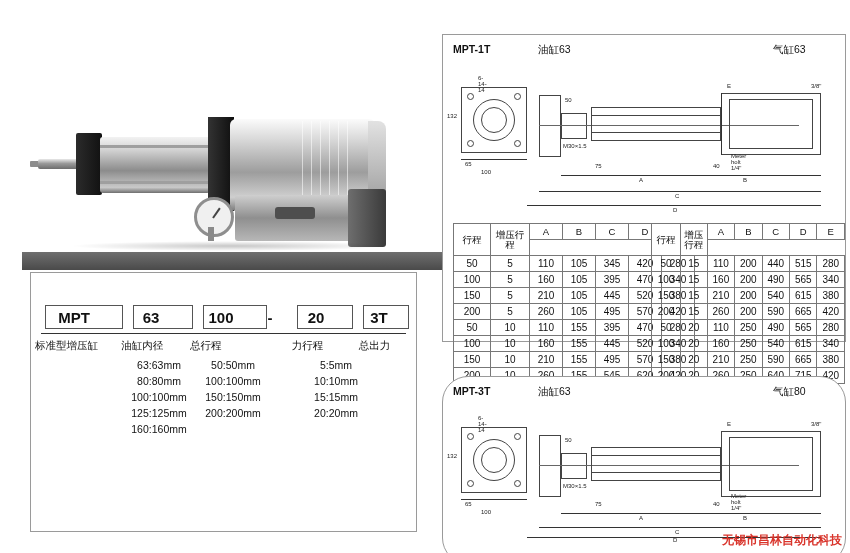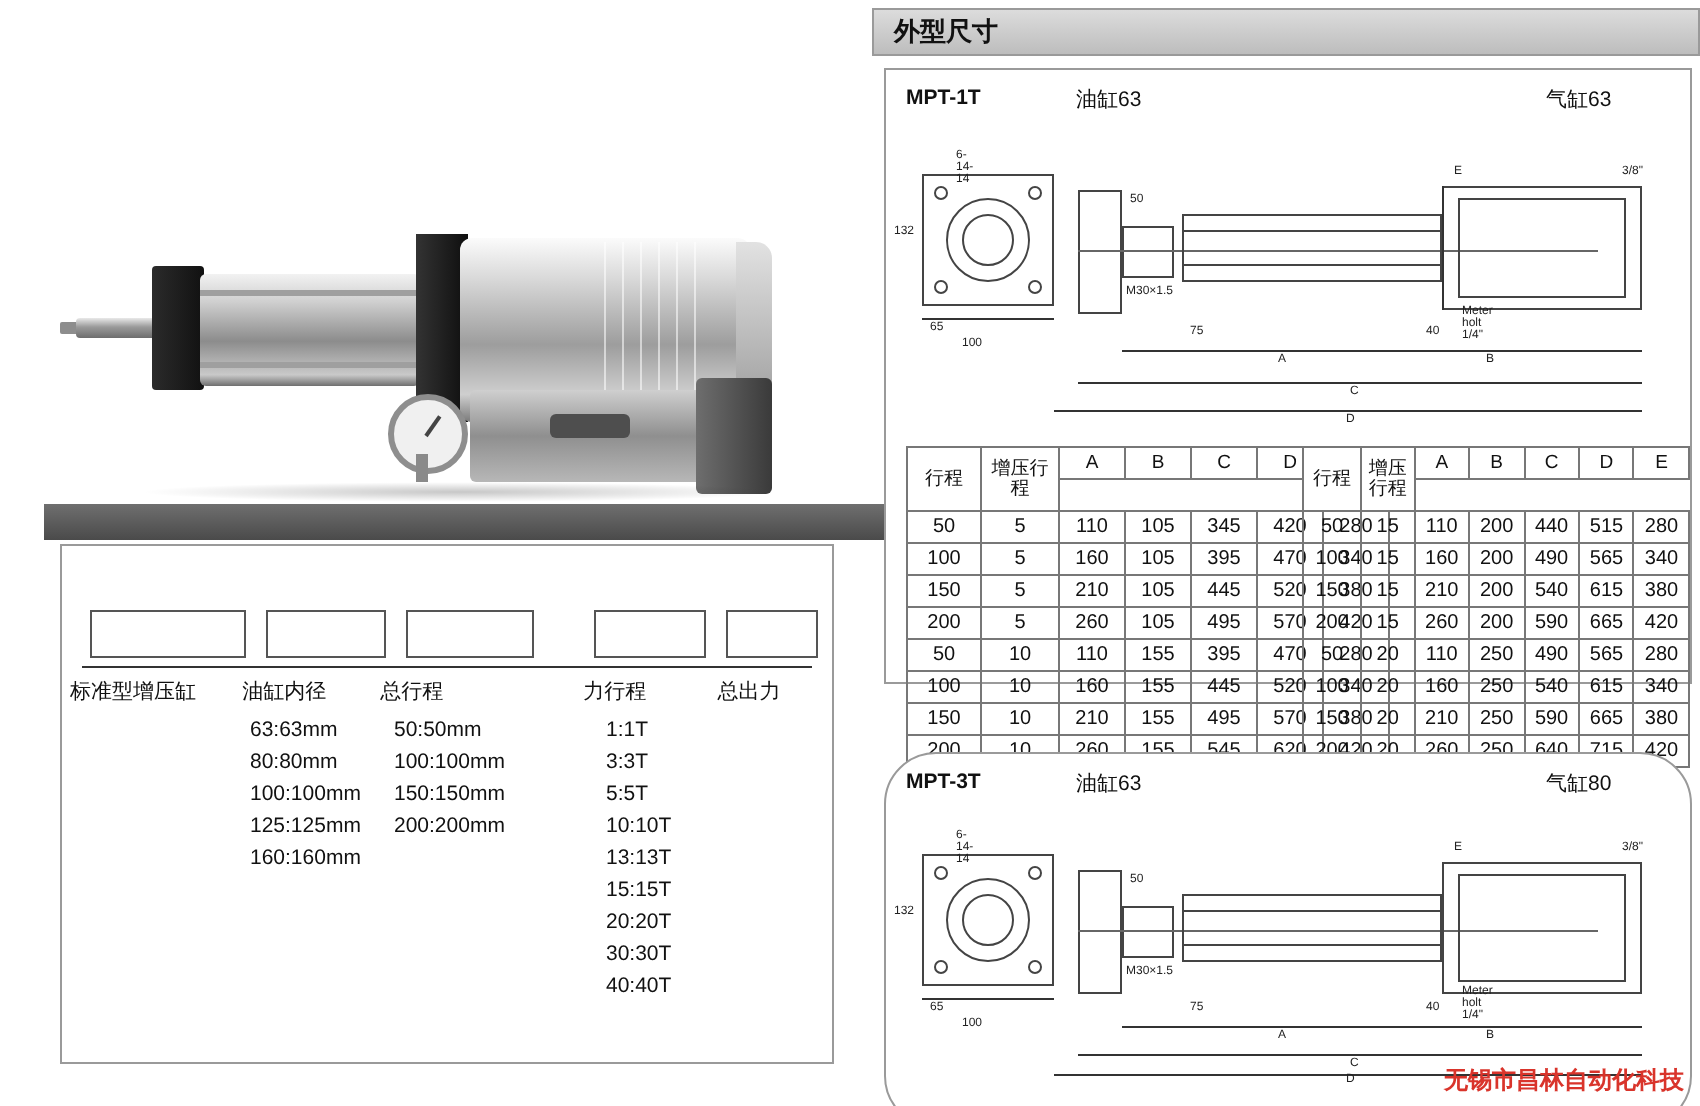--- a/index.html
+++ b/index.html
@@ -125,21 +125,21 @@
   .mbox{position:absolute;top:0;height:24px;border:1px solid #555;box-sizing:border-box;}
   .headers-row{
     position:absolute;left:0;top:66px;width:385px;
     display:flex;font-size:10.5px;color:#111;
   }
   .headers-row .cell{padding-left:4px;}
   .specs{
     position:absolute;left:0;top:84px;width:385px;
     display:flex;font-size:10.5px;color:#111;line-height:16px;
   }
-  .specs .col{padding-left:4px;}
+  .specs .col{padding-left:4px;text-align:center;}
   .specs .col.c1{width:86px;}
   .specs .col.c2{width:68px;}
   .specs .col.c3{width:72px;}
   .specs .col.c4{width:26px;}
   .specs .col.c5{width:66px;}
   .specs .col.c6{width:60px;}
   .headers-row .c1{width:86px;}
   .headers-row .c2{width:68px;}
   .headers-row .c3{width:72px;}
   .headers-row .c4{width:26px;}
@@ -228,20 +228,28 @@
     <div class="order-box">
 
       <div class="model-boxes">
         <div class="mbox" style="left:4px;width:78px;"></div>
         <div class="mbox" style="left:92px;width:60px;"></div>
         <div class="mbox" style="left:162px;width:64px;"></div>
         <div class="mbox" style="left:256px;width:56px;"></div>
         <div class="mbox" style="left:322px;width:46px;"></div>
       </div>
 
+      <div class="model-row">
+        <div class="cell c1">MPT</div>
+        <div class="cell c2">63</div>
+        <div class="cell c3">100</div>
+        <div class="cell c4">-</div>
+        <div class="cell c5">20</div>
+        <div class="cell c6">3T</div>
+      </div>
       <div class="model-underline"></div>
 
       <div class="headers-row">
         <div class="cell c1">标准型增压缸</div>
         <div class="cell c2">油缸内径</div>
         <div class="cell c3">总行程</div>
         <div class="cell c4"></div>
         <div class="cell c5">力行程</div>
         <div class="cell c6">总出力</div>
       </div>
@@ -255,37 +263,31 @@
           <div>125:125mm</div>
           <div>160:160mm</div>
         </div>
         <div class="col c3">
           <div>50:50mm</div>
           <div>100:100mm</div>
           <div>150:150mm</div>
           <div>200:200mm</div>
         </div>
         <div class="col c4"></div>
-        <div class="col c6">
-          <div>1:1T</div>
-          <div>3:3T</div>
-          <div>5:5T</div>
-          <div>10:10T</div>
-          <div>13:13T</div>
-          <div>15:15T</div>
-          <div>20:20T</div>
-          <div>30:30T</div>
-          <div>40:40T</div>
+        <div class="col c5">
+          <div>5:5mm</div>
+          <div>10:10mm</div>
+          <div>15:15mm</div>
+          <div>20:20mm</div>
         </div>
       </div>
     </div>
   </div>
 
   <div class="right">
-    <div class="sec-title">外型尺寸</div>
 
     <div class="panel panel-1">
       <div class="panel-lbl" style="left:10px;top:8px;font-weight:bold;">MPT-1T</div>
       <div class="panel-lbl" style="left:95px;top:8px;">油缸63</div>
       <div class="panel-lbl" style="left:330px;top:8px;">气缸63</div>
 
       <div class="dw">
         <div class="rect" style="left:18px;top:52px;width:66px;height:66px;"></div>
         <div class="circ" style="left:30px;top:64px;width:42px;height:42px;"></div>
         <div class="circ" style="left:38px;top:72px;width:26px;height:26px;"></div>

